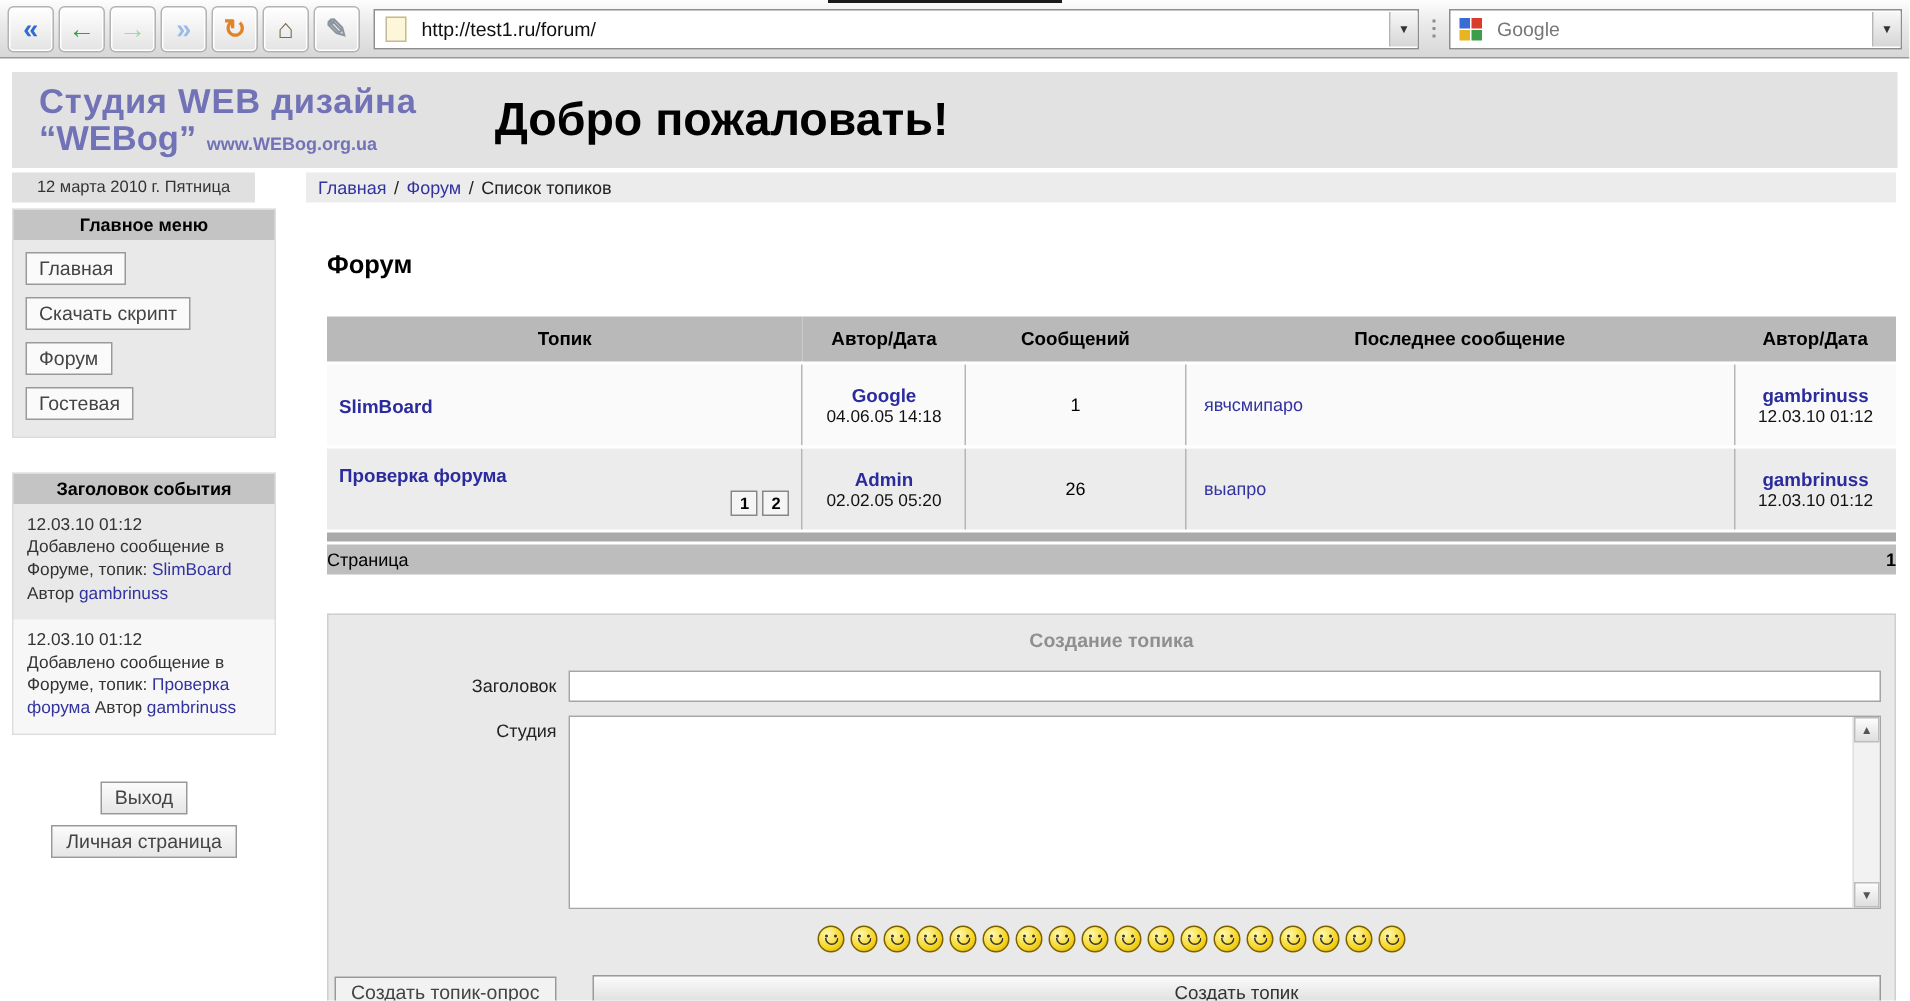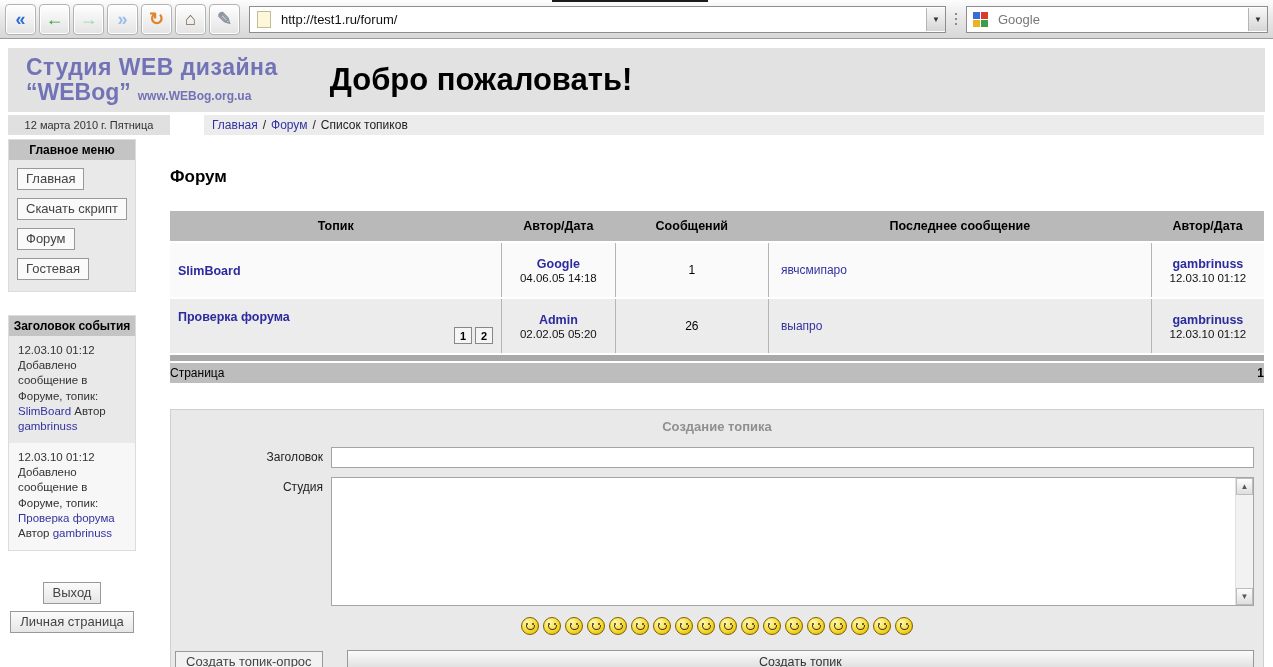--- a/index.html
+++ b/index.html
@@ -44,21 +44,21 @@
   .date-box{width:162px;flex:none;background:#e0e0e0;display:flex;align-items:center;justify-content:center;
     font-size:11px;color:#333;}
   .crumbs{flex:1;margin-left:34px;background:#ececec;display:flex;align-items:center;padding-left:8px;
     font-size:12px;gap:5px;}
   .crumb-link{color:#3333a0;cursor:pointer;}
   .crumb-sep{color:#222;}
   .crumb-text{color:#222;}
 
   
   .content{display:flex;align-items:flex-start;margin:4px 9px 0 8px;}
-  .sidebar{width:128px;flex:none;}
+  .sidebar{width:176px;flex:none;}
   .main{flex:1;margin-left:34px;min-width:0;}
 
   
   .panel{background:#e9e9e9;border:1px solid #dcdcdc;}
   .panel-title{background:#c4c4c4;text-align:center;font-weight:bold;font-size:12px;padding:3px 0;}
   .menu-panel{padding-bottom:11px;}
   .menu-btn{display:table;margin:8px 0 0 8px;background:#fafafa;border:1px solid #999;
     padding:2px 8px 3px;font-size:13px;color:#444;cursor:pointer;}
   .events-panel{margin-top:23px;}
   .event{padding:7px 6px 9px 9px;font-size:11.5px;color:#333;line-height:1.32;}

